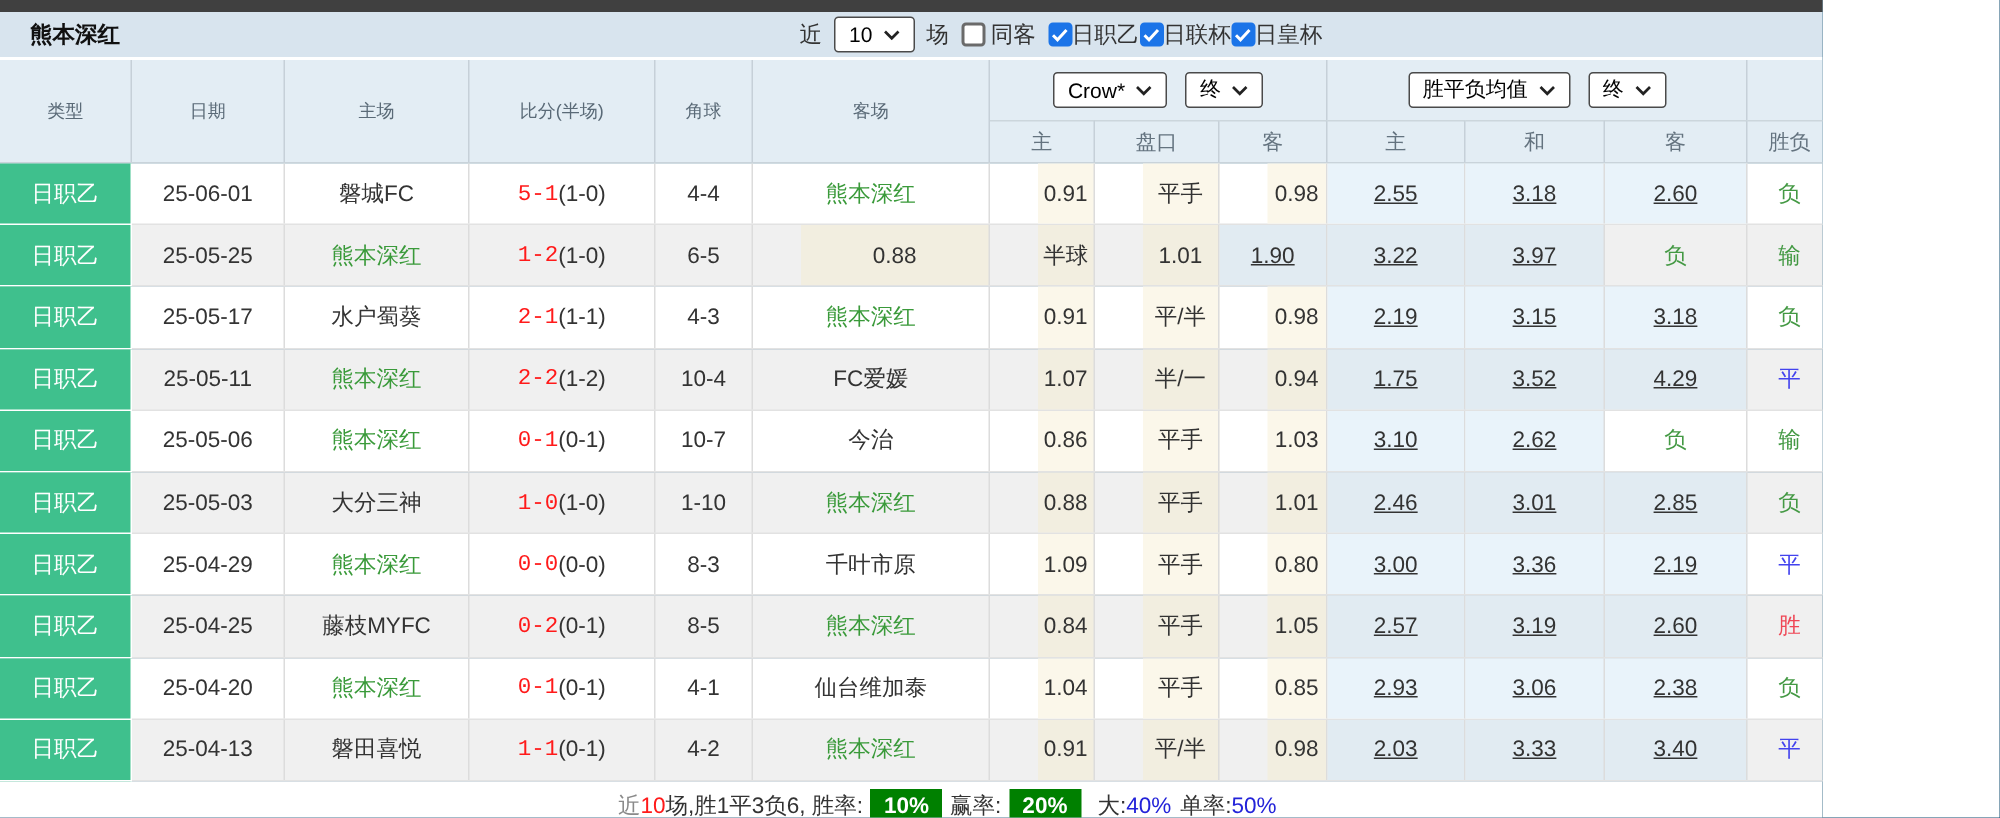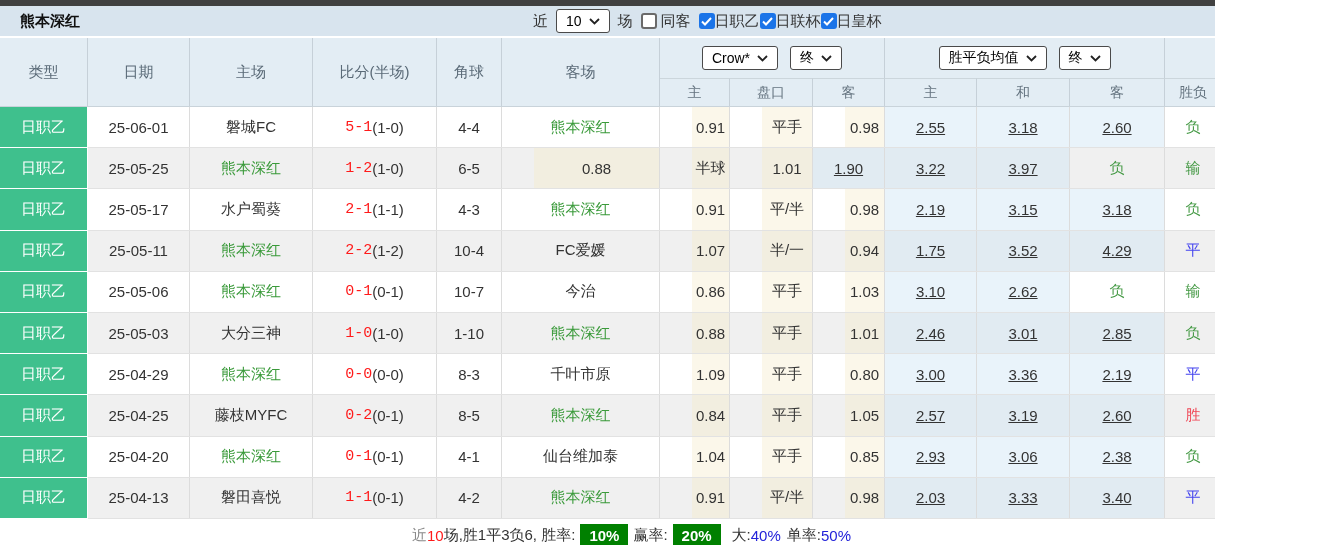--- a/index.html
+++ b/index.html
@@ -1,37 +1,37 @@
 <!DOCTYPE html>
 <html><head>
 <meta charset="utf-8">
 <style>
   * { margin:0; padding:0; box-sizing:border-box; }
   body { font-family:"Liberation Sans","DejaVu Sans",sans-serif; background:#fff; }
-  .page { width:1215px; height:545px; overflow:hidden; position:relative; background:#0c4a6e; border-top:6px solid #404040; }
+  .page { width:1215px; height:545px; overflow:hidden; position:relative; background:#0c4a6e; border-top:8px solid #404040; }
 
   
   .topbar { height:32px; background:#d8e4ee; border-bottom:2px solid #fff; position:relative; display:flex; align-items:center; }
   .title { font-weight:bold; font-size:15px; color:#101010; margin-left:20px; }
   .controls { position:absolute; left:533px; top:0; height:100%; display:flex; align-items:center; font-size:15px; color:#333; }
   .controls > * { flex:none; }
   .gap4 { width:4px; } .gap8 { width:8px; }
 
   .sel { display:inline-flex; align-items:center; justify-content:center; gap:7px; background:#fff; border:1px solid #4a4a4a; border-radius:3px; padding:2px 9px; font-size:14px; color:#000; cursor:default; height:24px; }
   .chev { flex:none; }
 
   .cb { width:16px; height:16px; border:2px solid #6a6a6a; border-radius:3px; background:#fff; display:inline-flex; align-items:center; justify-content:center; }
   .cb.checked { background:#1b74e8; border-color:#1b74e8; }
   .cb svg { display:none; }
   .cb.checked svg { display:block; }
 
   
   .tbl-cols { --cols: 88px 102px 123px 124px 65px 158px 70px 83px 72px 92px 93px 95px 57px 58px 73px; }
   .thead { display:grid; grid-template-columns:var(--cols); grid-template-rows:40px 28px; background:#e3edf4; width:1353px; border-bottom:1px solid #c9d3da; }
-  .hm { grid-row:1/3; display:flex; align-items:center; justify-content:center; font-size:15px; color:#5a6a77; border-right:1px solid #c6d0d8; }
+  .hm { grid-row:1/3; display:flex; align-items:center; justify-content:center; font-size:12px; color:#5a6a77; border-right:1px solid #c6d0d8; }
   .grp { grid-row:1; display:flex; align-items:center; justify-content:center; gap:12px; border-right:1px solid #c6d0d8; }
   .hs { grid-row:2; display:flex; align-items:center; justify-content:center; font-size:14px; color:#64737f; border-right:1px solid #c6d0d8; border-top:1px solid #ccd6dc; overflow:hidden; white-space:nowrap; }
 
   .tbody { width:1353px; }
   .row { display:grid; grid-template-columns:var(--cols); height:41.2px; border-bottom:1px solid #e2e2e2; background:#fff; }
   .row.even { background:#f0f0f0; }
   .cell { display:flex; align-items:center; justify-content:center; font-size:15px; color:#333; border-right:1px solid #dcdcdc; gap:0; overflow:hidden; white-space:nowrap; }
   .type { background:#3fc08d; color:#fff; border-right:1px solid #fff; border-bottom:1px solid #fff; margin-bottom:-1px; }
   .c-cream { background:#fbf7ea;margin-left:32px; }
   .row.even .c-cream { background:#f2eee0; }

